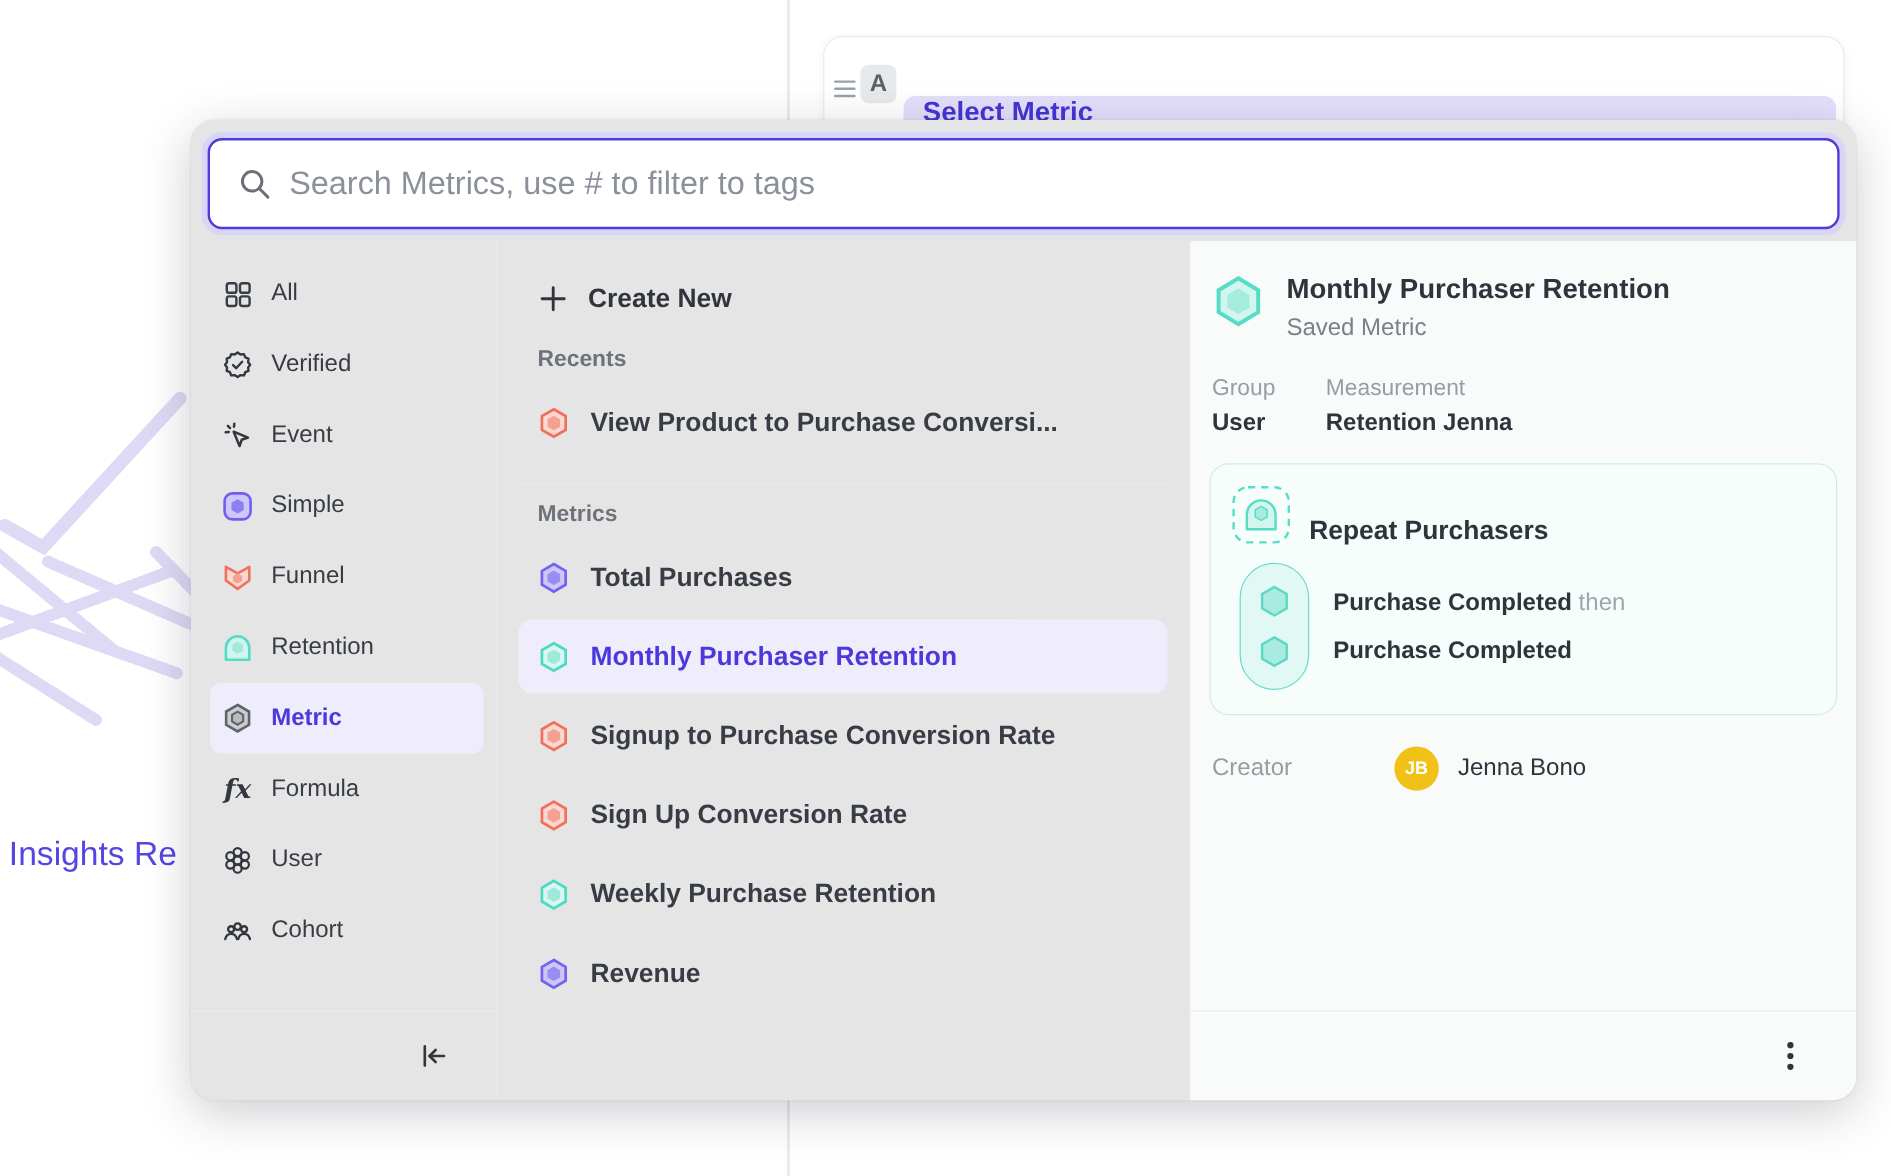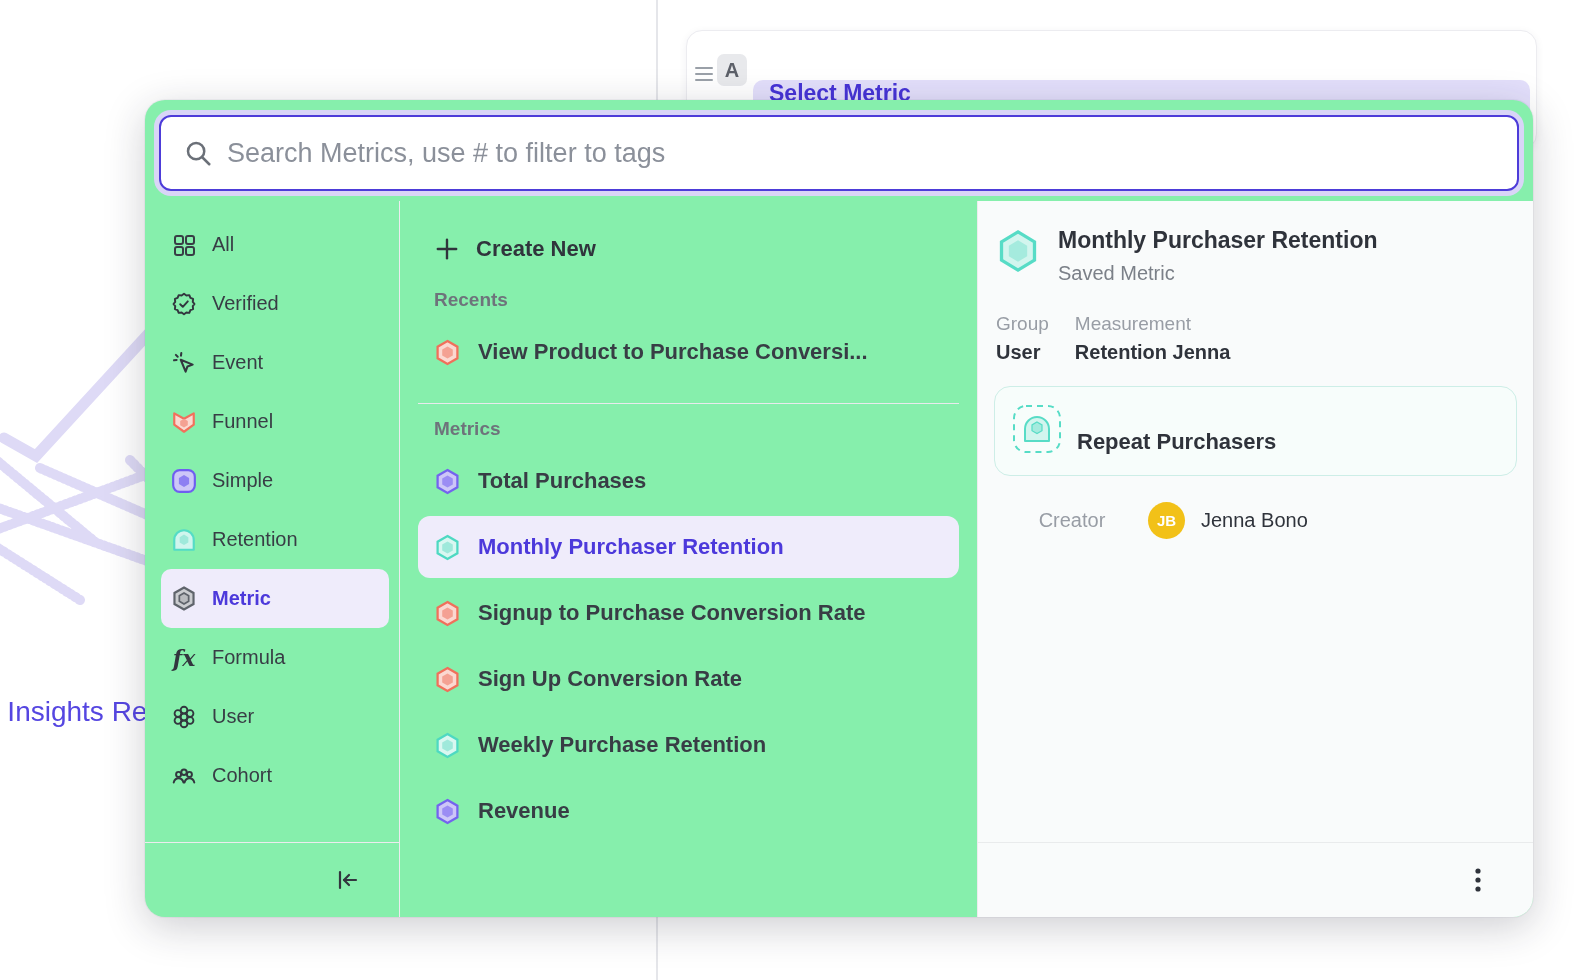--- a/index.html
+++ b/index.html
@@ -19,22 +19,22 @@
                 display:flex; align-items:flex-start; padding:14px 6px 0 8px; }
   .drag-handle { width:18px; display:flex; flex-direction:column; gap:4px; margin:22px 4px 0 0; }
   .drag-handle span { display:block; height:2px; background:#9aa0a8; border-radius:1px; }
   .entity-badge { width:30px; height:32px; border-radius:7px; background:#e8e9ec; color:#5c6069;
                   font-weight:700; font-size:20px; display:flex; align-items:center; justify-content:center;
                   margin:9px 6px 0 0; }
   .select-metric-pill { flex:1; height:50px; border-radius:10px; background:#e3dffb; display:flex; align-items:flex-start;margin-top:35px; }
   .select-metric-pill .lbl { padding-left:16px; font-size:23px; font-weight:700; color:#4633d6; }
 
   
-  .modal { position:absolute; left:145px; top:100px; width:1388px; height:817px;
-           background:#86efac; border-radius:20px; z-index:10;
+  .modal { position:absolute; left:159px; top:100px; width:1388px; height:817px;
+           background:#e5e5e5; border-radius:20px; z-index:10;
            box-shadow:0 10px 40px rgba(30,30,50,.22), 0 0 0 1px rgba(60,60,90,.05);
            display:flex; flex-direction:column; overflow:hidden; }
 
   .search-zone { padding:15px 14px 10px 14px; }
   .search-box { position:relative; height:76px; border:2px solid #4d3cd9; border-radius:12px;
                 box-shadow:0 0 0 5px #d9d5f7; background:#fff; display:flex; align-items:center; }
   .search-box svg { margin:0 14px 0 22px; flex:none; }
   .search-box input { flex:1; border:none; outline:none; font-size:27px; color:#32363e;
                       font-family:"Liberation Sans", sans-serif; background:transparent; height:60px; }
   .search-box input::placeholder { color:#8b909a; }
@@ -63,34 +63,34 @@
   .m-row.sel { background:#efecfb; }
   .m-row.sel .tx { color:#4c39db; }
   .mid-divider { height:1px; background:#e9eaed; margin:20px 18px 0 18px; }
 
   
   .detail { width:555px; background:#f9fbfb; display:flex; flex-direction:column; }
   .d-head { display:flex; gap:18px; padding:26px 18px 0 18px; }
   .d-head .big-ic { width:44px; height:44px; flex:none; margin-top:2px; }
   .d-title { font-size:23px; font-weight:700; color:#2f333b; }
   .d-sub { font-size:20px; color:#7b8088; margin-top:8px; }
-  .d-meta { display:flex; gap:26px; padding:28px 18px 0 18px; }
+  .d-meta { display:flex; gap:42px; padding:28px 18px 0 18px; }
   .d-meta .col .k { font-size:19px; color:#989da5; }
   .d-meta .col .v { font-size:20px; font-weight:700; color:#2f333b; margin-top:6px; }
   .d-card { margin:22px 16px 0 16px; border:1.5px solid #cdeee7; background:#f7fdfb; border-radius:16px; padding:16px 16px 20px 16px; }
   .d-card-head { display:flex; align-items:flex-end; gap:14px; }
   .d-card-head .dashed-ic { width:52px; height:52px; flex:none; }
   .d-card-head .tx { font-size:22px; font-weight:700; color:#2f333b; }
   .d-steps { display:flex; gap:20px; margin-top:14px; padding-left:8px; }
   .capsule { width:58px; height:106px; border:1.5px solid #69dcc8; background:rgba(214,246,240,.65);
              border-radius:29px; display:flex; flex-direction:column; align-items:center; justify-content:center; gap:12px; flex:none; }
   .step-lines { display:flex; flex-direction:column; justify-content:center; gap:17px; }
   .step-line { font-size:20px; font-weight:700; color:#2f333b; }
   .step-line .then { color:#a0a5ad; font-weight:500; }
-  .d-creator { display:flex; align-items:center; padding:26px 18px 0 18px; gap:0;text-align:center; }
+  .d-creator { display:flex; align-items:center; padding:26px 18px 0 18px; gap:0; }
   .d-creator .k { font-size:20px; color:#989da5; width:152px; }
   .avatar { width:37px; height:37px; border-radius:50%; background:#f2c118; color:#fff; font-weight:700;
             font-size:15px; display:flex; align-items:center; justify-content:center; flex:none; }
   .d-creator .name { font-size:20px; color:#2f333b; margin-left:16px; }
   .d-foot { margin-top:auto; height:75px; border-top:1px solid #e9ebec; display:flex; align-items:center; justify-content:flex-end; padding-right:38px; }
 
   .icon-btn { background:none; border:none; cursor:pointer; display:flex; align-items:center; justify-content:center; padding:6px; }
 
   
   .hex-purple .o { stroke:#7463ee; fill:#cdc6f8; } .hex-purple .i { fill:#9b8cf4; stroke:none; }
@@ -176,35 +176,35 @@
               <line x1="9.5" y1="2.8" x2="9.2" y2="5.2"></line>
               <line x1="2.8" y1="9.5" x2="5.2" y2="9.2"></line>
           </svg>
           </span>
         <span class="tx">Event</span>
       </div>
 
       <div class="side-item">
         <span class="ic">
           <svg width="26" height="26" viewBox="0 0 24 24">
+            <rect x="2" y="2" width="20" height="20" rx="6" fill="#cdc6f8" stroke="#6f5ef0" stroke-width="2"></rect>
+            <polygon points="12,6.5 16.7,9.2 16.7,14.8 12,17.5 7.3,14.8 7.3,9.2" fill="#8d7ff2"></polygon>
+          </svg>
+          </span>
+        <span class="tx">Simple</span>
+      </div>
+
+      <div class="side-item">
+        <span class="ic">
+          <svg width="26" height="26" viewBox="0 0 24 24">
             <path d="M3 4l9 5 9-5v10.5L12 21 3 14.5z" fill="#fbd9d2" stroke="#f2705c" stroke-width="2" stroke-linejoin="round"></path>
             <polygon points="12,9 15.5,11 15.5,15 12,17 8.5,15 8.5,11" fill="#f4a193"></polygon>
           </svg>
           </span>
         <span class="tx">Funnel</span>
-      </div>
-
-      <div class="side-item">
-        <span class="ic">
-          <svg width="26" height="26" viewBox="0 0 24 24">
-            <rect x="2" y="2" width="20" height="20" rx="6" fill="#cdc6f8" stroke="#6f5ef0" stroke-width="2"></rect>
-            <polygon points="12,6.5 16.7,9.2 16.7,14.8 12,17.5 7.3,14.8 7.3,9.2" fill="#8d7ff2"></polygon>
-          </svg>
-          </span>
-        <span class="tx">Simple</span>
       </div>
 
       <div class="side-item">
         <span class="ic">
           <svg width="26" height="26" viewBox="0 0 24 24">
             <path d="M3 12a9 9 0 0 1 18 0v9H3z" fill="#d0f5ee" stroke="#54dcc6" stroke-width="2" stroke-linejoin="round"></path>
             <polygon points="12,7 16,9.4 16,14.2 12,16.6 8,14.2 8,9.4" fill="#9fe9db"></polygon>
           </svg>
           </span>
         <span class="tx">Retention</span>
@@ -365,20 +365,34 @@
 
       <div class="d-card">
         <div class="d-card-head">
           <svg class="dashed-ic" viewBox="0 0 52 52">
             <rect x="3" y="3" width="46" height="46" rx="12" fill="none" stroke="#57dcc6" stroke-width="2" stroke-dasharray="6 5"></rect>
             <path d="M14 26a12 12 0 0 1 24 0v12H14z" fill="#d2f5ee" stroke="#57dcc6" stroke-width="2" stroke-linejoin="round"></path>
             <polygon points="26,19 31,21.9 31,27.7 26,30.6 21,27.7 21,21.9" fill="#a5ebde" stroke="#57dcc6" stroke-width="1.2"></polygon>
           </svg>
           <span class="tx">Repeat Purchasers</span>
         </div>
+        <div class="d-steps">
+          <div class="capsule">
+            <svg width="30" height="30" viewBox="0 0 24 24">
+                <polygon points="12,2.5 20.2,7.2 20.2,16.8 12,21.5 3.8,16.8 3.8,7.2" fill="#a9ecdf" stroke="#5cd8c4" stroke-width="1.6"></polygon>
+              </svg>
+            <svg width="30" height="30" viewBox="0 0 24 24">
+                <polygon points="12,2.5 20.2,7.2 20.2,16.8 12,21.5 3.8,16.8 3.8,7.2" fill="#a9ecdf" stroke="#5cd8c4" stroke-width="1.6"></polygon>
+              </svg>
+          </div>
+          <div class="step-lines">
+            <div class="step-line"><span>Purchase Completed</span> <span class="then">then</span></div>
+            <div class="step-line">Purchase Completed</div>
+          </div>
+        </div>
       </div>
 
       <div class="d-creator">
         <span class="k">Creator</span>
         <span class="avatar">JB</span>
         <span class="name">Jenna Bono</span>
       </div>
 
       <div class="d-foot">
         <button class="icon-btn">

